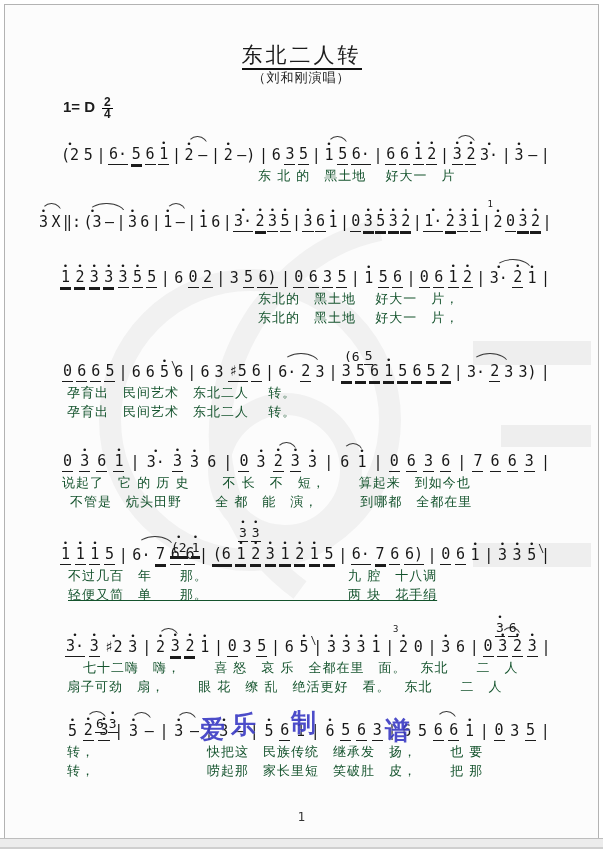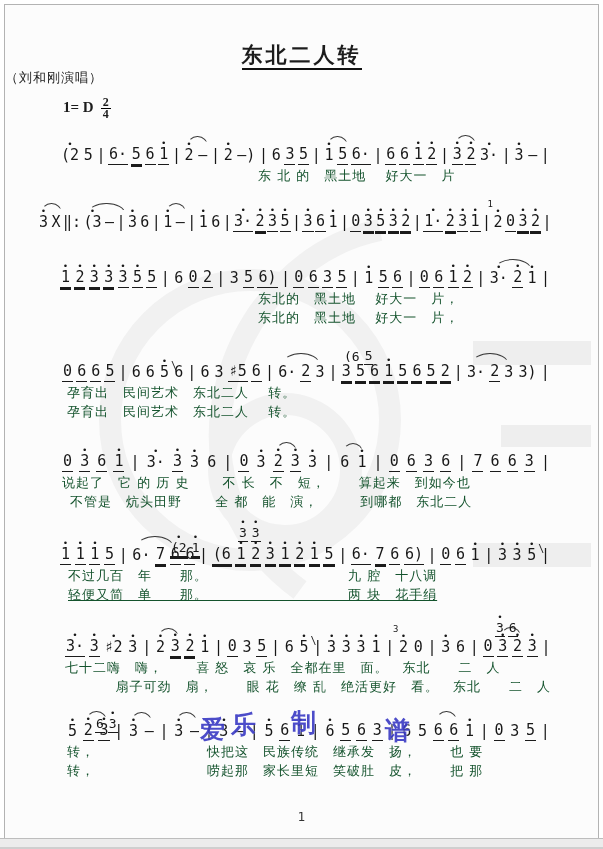--- a/index.html
+++ b/index.html
@@ -12,34 +12,34 @@
     background:#fcfcfc;border:1px solid #b3b3b3;
   }
   .footer-strip{
     position:absolute;left:0;right:0;bottom:0;height:8px;
     background:#ececec;border-top:1px solid #bdbdbd;border-bottom:2px solid #cfcfcf;
   }
   
   .title{
     position:absolute;top:36px;left:0;width:100%;text-align:center;
     font-family:"DejaVu Serif","Liberation Serif",serif;
-    font-size:21px;font-weight:bold;letter-spacing:3px;
+    font-size:21px;font-weight:normal;letter-spacing:3px;
   }
   .title span{border-bottom:2px solid #111;padding-bottom:1px;}
   .subtitle{
-    position:absolute;top:64px;left:0;width:100%;text-align:left;
+    position:absolute;top:64px;left:0;width:100%;text-align:center;
     font-size:13px;letter-spacing:1px;color:#222;
   }
   .credits{
     position:absolute;right:56px;top:80px;font-size:13px;line-height:17px;
     letter-spacing:1px;text-align:left;color:#222;
   }
   .keysig{
     position:absolute;left:58px;top:92px;
-    font-family:Liberation Serif, serif;
+    font-family:Liberation Sans, sans-serif;
     font-size:15px;font-weight:bold;
   }
   .frac{display:inline-block;vertical-align:middle;text-align:center;
     font-size:12px;line-height:11px;margin-left:7px;font-weight:bold;}
   .frac .n{display:block;border-bottom:1px solid #000;padding:0 2px;}
   .frac .d{display:block;padding:0 2px;}
   
   .mline{position:absolute;}
   .nrow{display:flex;justify-content:space-between;align-items:flex-end;width:100%;}
   .nrow.compact{display:inline-flex;justify-content:flex-start;width:auto;gap:3px;}
@@ -701,21 +701,21 @@
             <span class="ta">&nbsp;</span>
             <span class="tc u1">6</span>
           </span>
           <span class="tok">
             <span class="ta">&nbsp;</span>
             <span class="tc u1">3</span>
           </span>
           <span class="bar">|</span>
         </span>
         <div class="lyric" style="margin-left: 0;">说起了　它 的 历 史　　 不 长　不　短，　　 算起来　到如今也</div>
-        <div class="lyric" style="margin-left: 8px;">不管是　炕头田野　　 全 都　能　演，　　　到哪都　东北二人</div>
+        <div class="lyric" style="margin-left: 8px;">不管是　炕头田野　　 全 都　能　演，　　　到哪都　全都在里</div>
       </div>
       <div class="mline" style="top: 535px; left: 55px; width: 490px;">
         <span class="nrow">
           <span class="tok">
             <span class="ta">•</span>
             <span class="tc u1">1</span>
           </span>
           <span class="tok">
             <span class="ta">•</span>
             <span class="tc u1">1</span>
@@ -953,22 +953,22 @@
           <span class="tok">
             <span class="ta">•</span>
             <span class="tc u1">2</span>
           </span>
           <span class="tok">
             <span class="ta">•</span>
             <span class="tc u1">3</span>
           </span>
           <span class="bar">|</span>
         </span>
-        <div class="lyric" style="margin-left: 0;">七十二嗨　嗨，　　 喜 怒　哀 乐　全都在里　面。　东北　　二　人</div>
-        <div class="lyric" style="margin-left: 2px; text-align: right;">扇子可劲　扇，　　 眼 花　缭 乱　绝活更好　看。　东北　　二　人</div>
+        <div class="lyric" style="margin-left: 18px;">七十二嗨　嗨，　　 喜 怒　哀 乐　全都在里　面。　东北　　二　人</div>
+        <div class="lyric" style="margin-left: 2px;">扇子可劲　扇，　　 眼 花　缭 乱　绝活更好　看。　东北　　二　人</div>
         <div class="annot" style="left: 430px; top: -27px;"><span class="nrow compact">
             <span class="tok">
               <span class="ta">•</span>
               <span class="tc u1">3</span>
             </span>
             <span class="tok">
               <span class="ta">&nbsp;</span>
               <span class="tc u1">6</span>
             </span>
           </span></div>

